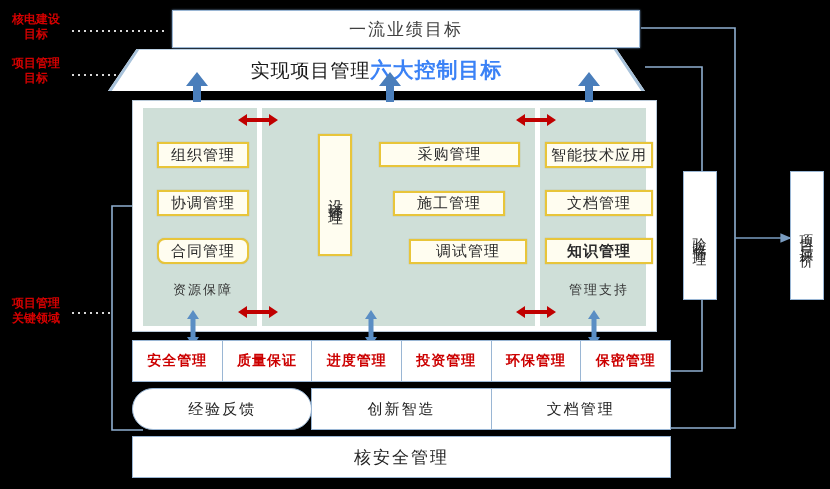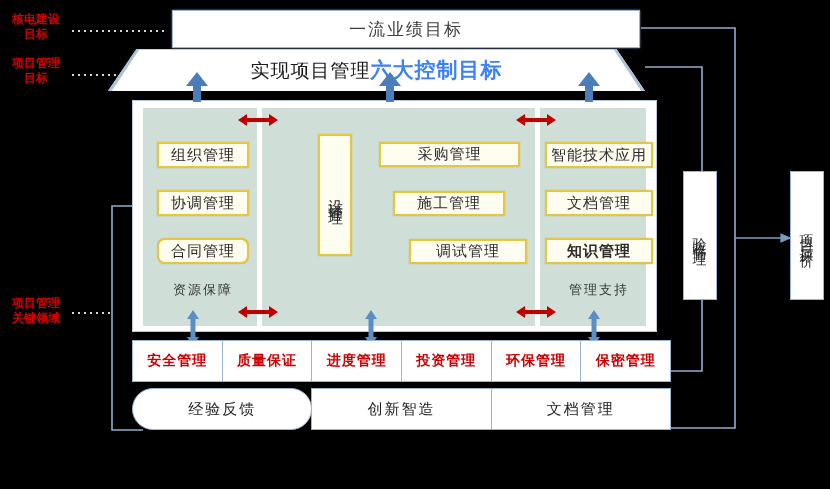--- a/index.html
+++ b/index.html
@@ -199,17 +199,18 @@
     <div class="rowbox red" style="flex:1;height:100%;margin-left:-1px;">环保管理</div>
     <div class="rowbox red" style="flex:1;height:100%;margin-left:-1px;">保密管理</div>
   </div>
 
   <div class="abs" style="left:132px;top:388px;width:539px;height:40px;display:flex;">
     <div class="rowbox plain" style="flex:1;height:100%;border-radius:21px;">经验反馈</div>
     <div class="rowbox plain" style="flex:1;height:100%;margin-left:-1px;">创新智造</div>
     <div class="rowbox plain" style="flex:1;height:100%;margin-left:-1px;">文档管理</div>
   </div>
 
+  <div class="abs rowbox plain" style="left:132px;top:436px;width:539px;height:42px;font-size:17px;">核安全管理</div>
 
   <div class="abs vbox" style="left:683px;top:171px;width:34px;height:129px;">验收管理</div>
   <div class="abs vbox" style="left:790px;top:171px;width:34px;height:129px;">项目后评价</div>
 
 </div>
 
 </body></html>

